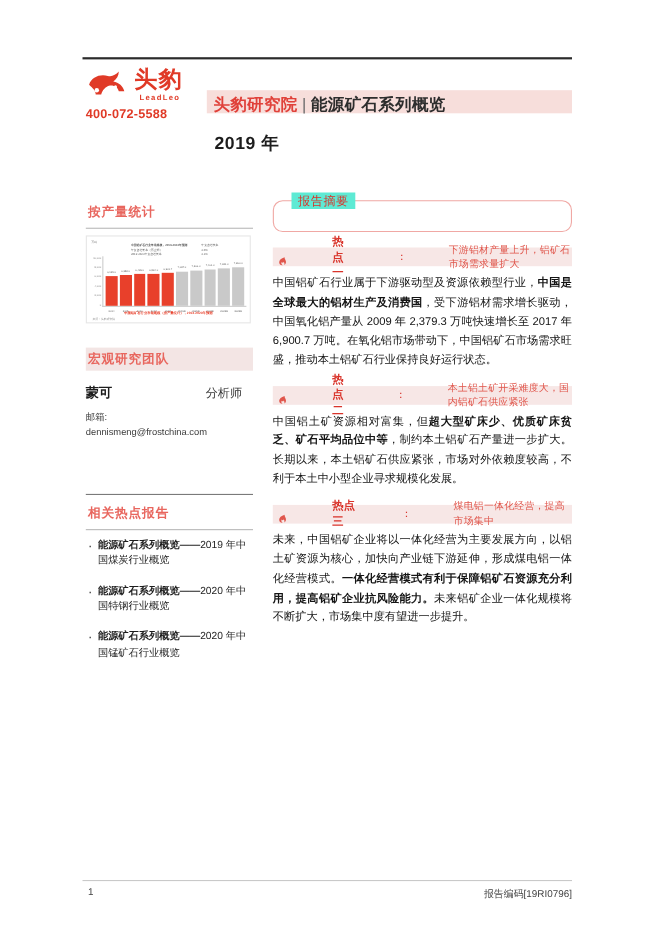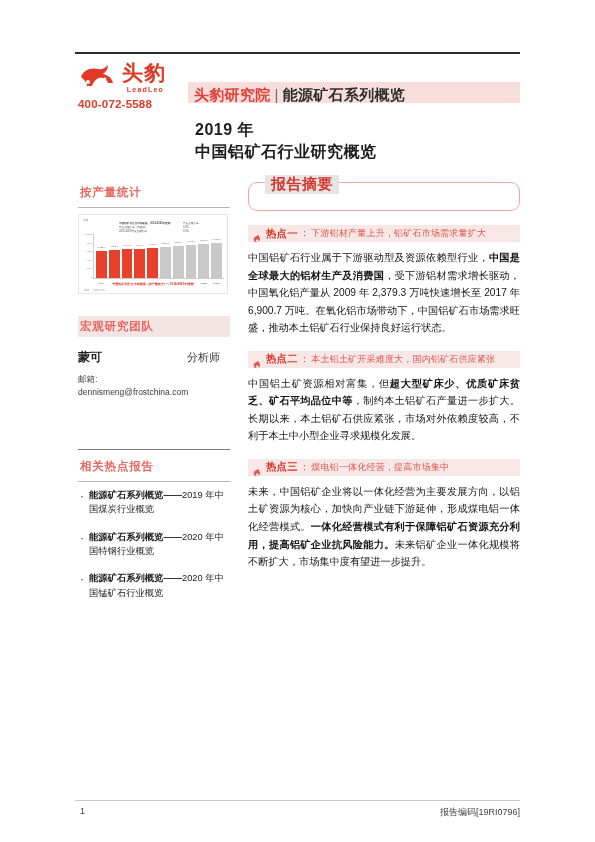--- a/index.html
+++ b/index.html
@@ -290,24 +290,24 @@
   .summary-box {
     position: relative;
     border: 1px solid #f0a8a4;
     border-radius: 9px;
     padding: 16px 11px 11px 11px;
     box-sizing: border-box;
   }
   .summary-title {
     position: absolute;
     left: 16px; top: -8px;
-    background: #e5e5e5;
+    background: #5eead4;
     padding: 0 6px;
-    font-size: 15px;
-    font-weight: bold;
+    font-size: 11px;
+    font-weight: normal;
     color: #d9342b;
     letter-spacing: 0.5px;
   }
   .summary-text {
     font-size: 10.2px;
     line-height: 1.72;
     font-weight: bold;
     color: #141414;
     text-align: justify;
     margin: 0;
@@ -317,20 +317,21 @@
   .hot {
     margin-top: 14px;
   }
   .hot-head {
     background: #f7e7e6;
     height: 17px;
     display: flex;
     align-items: center;
     padding-left: 4px;
     box-sizing: border-box;
+    gap: 36px;
   }
   .hot-bullet {
     width: 9px; height: 9px;
     margin-right: 5px;
     flex: 0 0 auto;
   }
   .hot-label {
     font-size: 10.3px;
     font-weight: bold;
     color: #d9342b;
@@ -399,21 +400,20 @@
     </div>
     <div class="logo-phone">400-072-5588</div>
   </div>
 
   <div class="header-band"></div>
   <div class="header-band-text">
     <span class="hb-red">头豹研究院</span><span class="hb-sep">|</span><span class="hb-dark">能源矿石系列概览</span>
   </div>
 
   <div class="title-year">2019 年</div>
-  <div class="title-main">中国铝矿石行业研究概览</div>
 
   <div class="left-col">
 
     <div class="sec-head">按产量统计</div>
     <div class="rule-thin"></div>
 
     <div class="chart-thumb">
       <div class="ct-ylabel">万吨</div>
       <div class="ct-legendbox">
         <div class="l1">中国铝矿石行业市场规模，2014-2023年预测</div>

